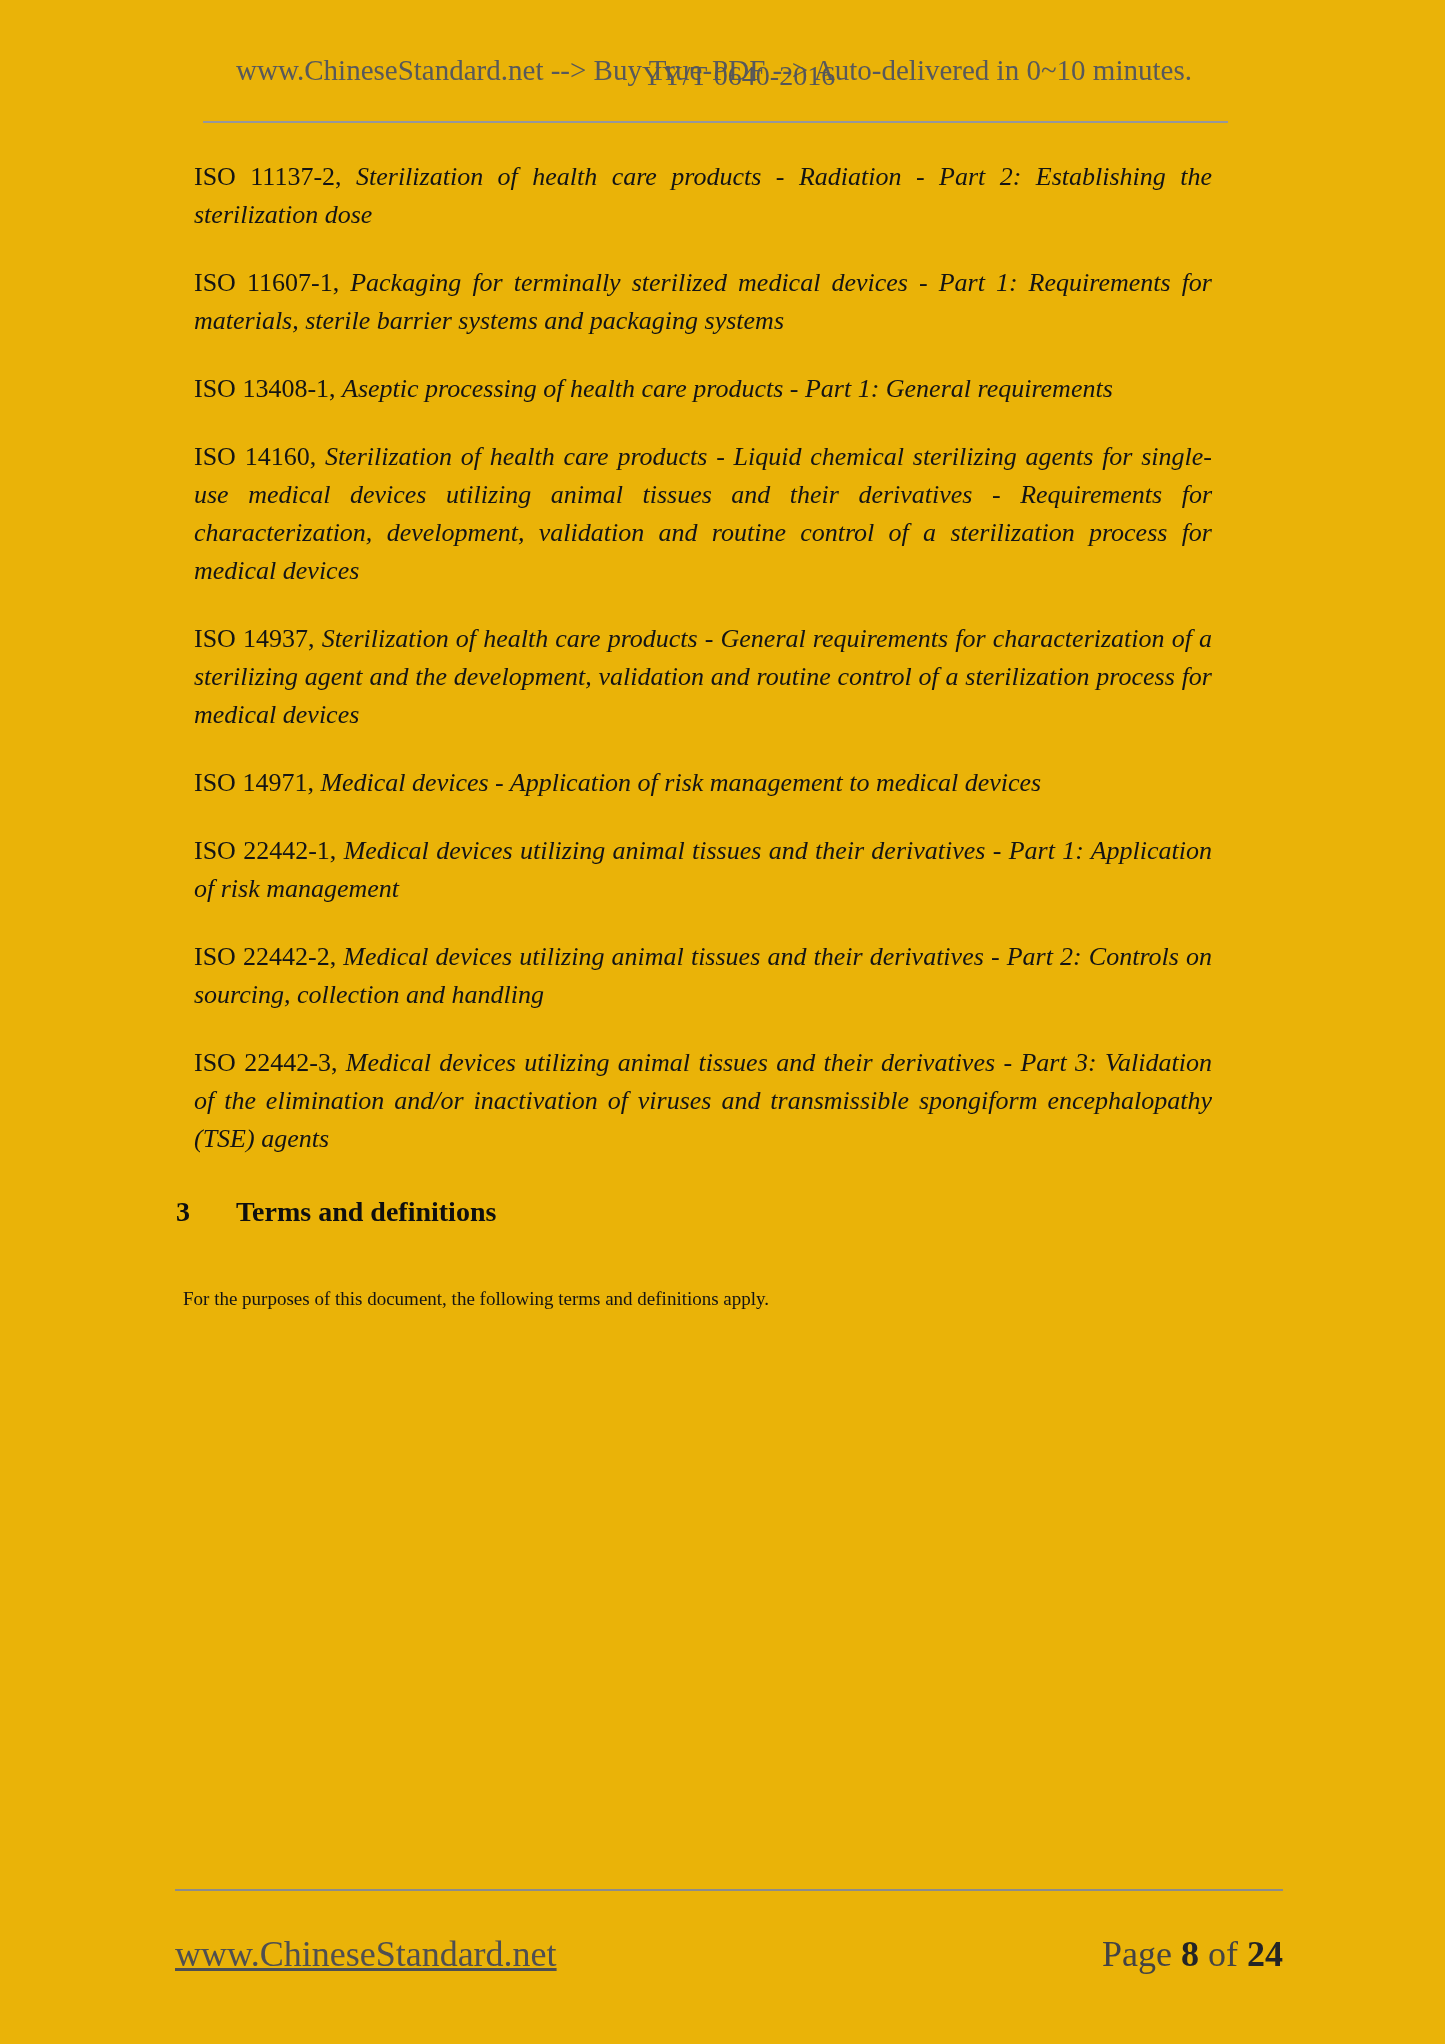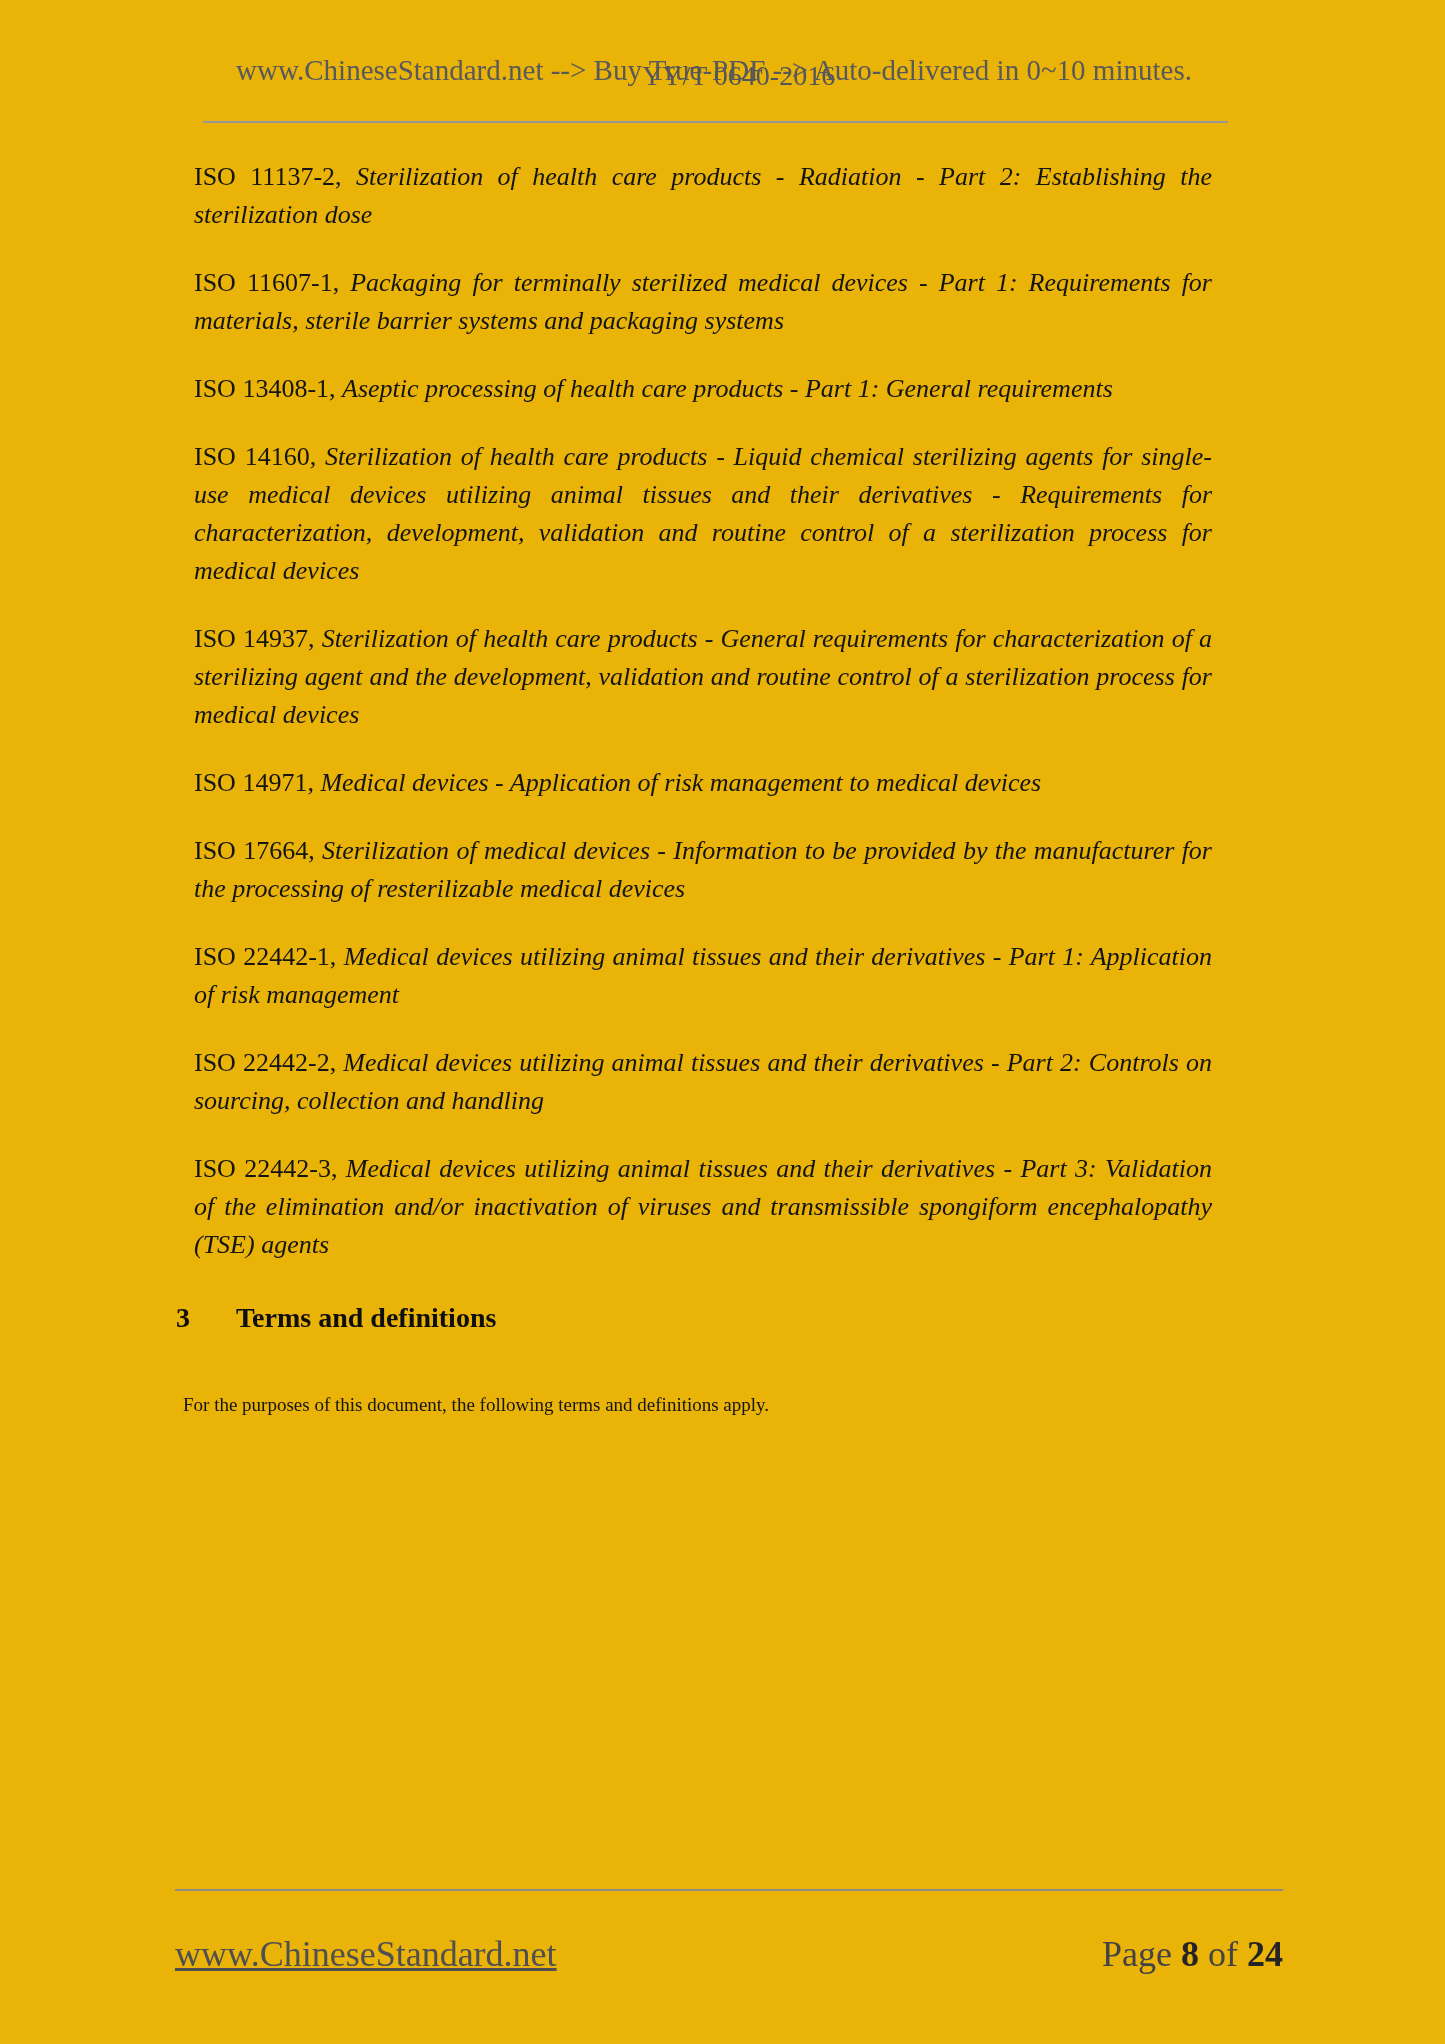--- a/index.html
+++ b/index.html
@@ -134,21 +134,20 @@
 
     <p class="ref"><span class="code">ISO 13408-1, </span><em class="title">Aseptic processing of health care products - Part 1: General requirements</em></p>
 
 
     <p class="ref"><span class="code">ISO 14160, </span><em class="title">Sterilization of health care products - Liquid chemical sterilizing agents for single-use medical devices utilizing animal tissues and their derivatives - Requirements for characterization, development, validation and routine control of a sterilization process for medical devices</em></p>
 
     <p class="ref"><span class="code">ISO 14937, </span><em class="title">Sterilization of health care products - General requirements for characterization of a sterilizing agent and the development, validation and routine control of a sterilization process for medical devices</em></p>
 
     <p class="ref"><span class="code">ISO 14971, </span><em class="title">Medical devices - Application of risk management to medical devices</em></p>
 
-    <p class="ref"><span class="code">ISO 17664, </span><em class="title">Sterilization of medical devices - Information to be provided by the manufacturer for the processing of resterilizable medical devices</em></p>
 
 
     <p class="ref"><span class="code">ISO 22442-1, </span><em class="title">Medical devices utilizing animal tissues and their derivatives - Part 1: Application of risk management</em></p>
 
     <p class="ref"><span class="code">ISO 22442-2, </span><em class="title">Medical devices utilizing animal tissues and their derivatives - Part 2: Controls on sourcing, collection and handling</em></p>
 
     <p class="ref"><span class="code">ISO 22442-3, </span><em class="title">Medical devices utilizing animal tissues and their derivatives - Part 3: Validation of the elimination and/or inactivation of viruses and transmissible spongiform encephalopathy (TSE) agents</em></p>
 
     <h2 class="section-heading"><span class="sec-num">3</span><span>Terms and definitions</span></h2>
 

